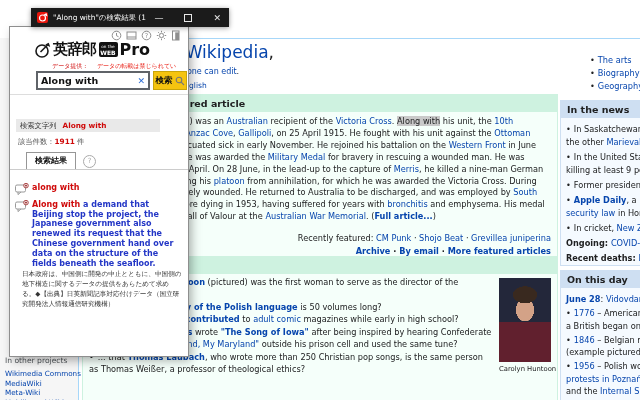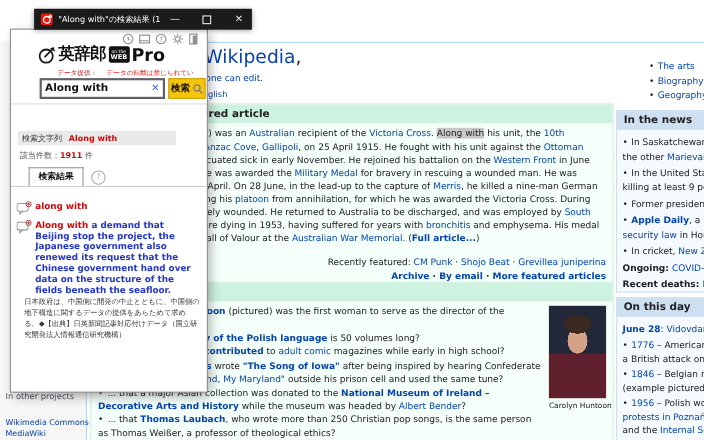--- a/index.html
+++ b/index.html
@@ -32,21 +32,21 @@
   .photo .cap{font-size:6.8px;margin-top:2px;text-align:center;white-space:nowrap}
   .itn{left:560px;top:100px;width:95px;height:164px;background:#f5faff;border:1px solid #cedff2}
   .itn .hd,.otd .hd{background:#cedff2}
   .otd{left:560px;top:270px;width:95px;height:130px;background:#f5faff;border:1px solid #cedff2}
   .newslines{padding:5px 0 0 5px;font-size:8.2px;line-height:13px}
   .otd .newslines{line-height:12.3px}
   .newslines .ln{white-space:nowrap}
   .newslines .ln.g{margin-top:2px}
   .blt{margin-right:3px}
   .otherproj{position:absolute;left:5px;top:356px;font-size:7.2px;line-height:9.8px}
-  .otherproj .hd2{color:#54595d;font-size:7.6px;margin-bottom:13px}
+  .otherproj .hd2{color:#54595d;font-size:7.6px;margin-bottom:3px}
   
   .lk{color:#0645ad}
   .b{font-weight:bold}
   .it{}
   .hl{background:#c9c9c9}
   .red{color:#cf0a0a}
   .blu{color:#2336c6}
   
   .caption{position:absolute;left:184px;top:357px;font-size:23px;font-weight:bold;color:#ee1111;
     white-space:nowrap;z-index:5;letter-spacing:.5px}
@@ -127,21 +127,20 @@
     <div class="hd">Did you know ...</div>
     <div class="body">
       <div class="photo">
         <div class="img"></div>
         <div class="cap">Carolyn Huntoon</div>
       </div>
       <div class="dyk-item"><span>... that </span><span class="lk b">Carolyn Huntoon</span><span> (</span><span class="it">pictured</span><span>) was the first woman to serve as the director of the </span><span class="lk">Johnson Space Center</span><span>?</span></div>
       <div class="dyk-item"><span>... that the </span><span class="lk b">Dictionary of the Polish language</span><span> is 50 volumes long?</span></div>
       <div class="dyk-item"><span>... that the illustrator </span><span class="lk b">contributed</span><span> to </span><span class="lk">adult comic</span><span> magazines while early in high school?</span></div>
       <div class="dyk-item"><span>... that </span><span class="lk b">S. H. M. Byers</span><span> wrote </span><span class="lk b">"The Song of Iowa"</span><span> after being inspired by hearing Confederate soldiers playing </span><span class="lk">"Maryland, My Maryland"</span><span> outside his prison cell and used the same tune?</span></div>
-      <div class="dyk-item"><span>... that a major Asian collection was donated to the </span><span class="lk b">National Museum of Ireland – Decorative Arts and</span><span> </span><span class="lk b">History</span><span> while the museum was headed by </span><span class="lk">Albert Bender</span><span>?</span></div>
       <div class="dyk-item"><span>... that </span><span class="lk b">Thomas Laubach</span><span>, who wrote more than 250 Christian pop songs, is the same person as Thomas Weißer, a professor of theological ethics?</span></div>
     </div>
   </div>
 
   <div class="wbox itn">
     <div class="hd">In the news</div>
     <div class="newslines">
         <div class="ln"><span class="blt">•</span><span>In Saskatchewan, Canada, 751 unmarked graves are found at the site of</span></div>
         <div class="ln"><span>the other </span><span class="lk">Marieval Indian Residential School</span></div>
         <div class="ln g"><span class="blt">•</span><span>In the United States, a condominium building </span></div>
@@ -154,21 +153,21 @@
         <div class="ln g"><span class="b">Recent deaths: </span><span class="lk">Mir Hazar Khan Khoso</span></div>
         <div class="ln"></div>
       </div>
   </div>
 
   <div class="wbox otd">
     <div class="hd">On this day</div>
     <div class="newslines">
         <div class="ln"><span class="lk b">June 28</span><span>: </span><span class="lk">Vidovdan</span></div>
         <div class="ln g"><span class="blt">•</span><span class="lk">1776</span><span> – American Revolutionary War: South Carolina militia repelled</span></div>
-        <div class="ln"><span>a British attack on </span></div>
+        <div class="ln"><span>a British began on </span></div>
         <div class="ln g"><span class="blt">•</span><span class="lk">1846</span><span> – Belgian musical-instrument maker </span></div>
         <div class="ln"><span>(</span><span class="it">example pictured</span></div>
         <div class="ln g"><span class="blt">•</span><span class="lk">1956</span><span> – Polish workers at Cegielski Factories began anti-communist</span></div>
         <div class="ln"><span class="lk">protests in Poznań</span></div>
         <div class="ln"><span>and the </span><span class="lk">Internal Security Corps</span></div>
         <div class="ln g"></div>
       </div>
   </div>
 
   <div class="otherproj">

